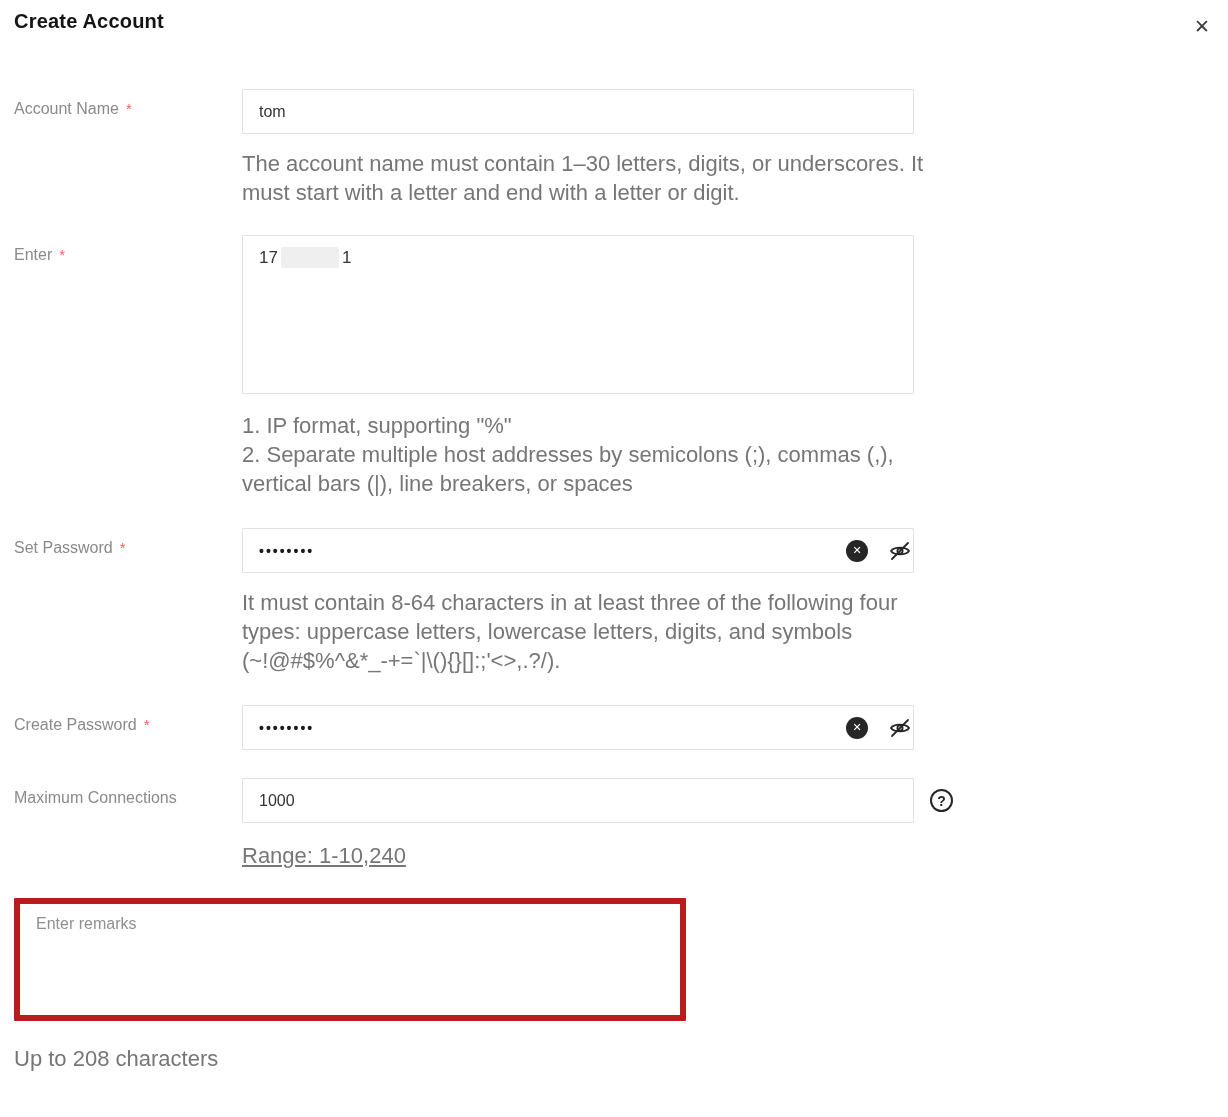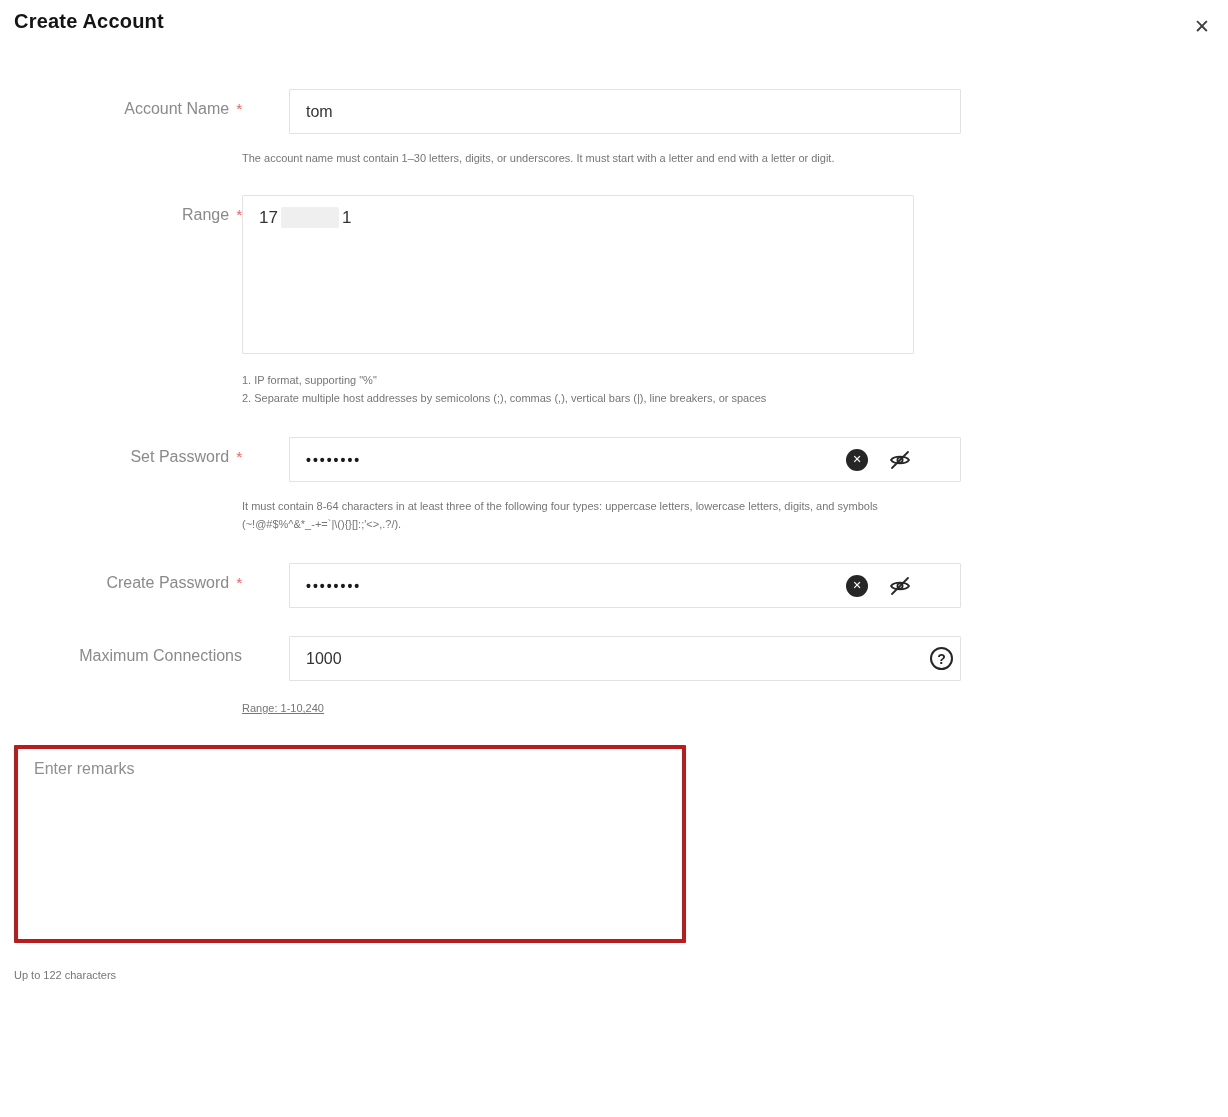--- a/index.html
+++ b/index.html
@@ -11,52 +11,51 @@
   .dialog-header { position: relative; height: 38px; }
   .dialog-title { font-size: 20px; font-weight: 700; color: #141414; letter-spacing: 0.2px; }
   .close-btn {
     position: absolute; top: 4px; right: 14px; width: 24px; height: 24px;
     display: flex; align-items: center; justify-content: center;
     font-size: 19px; color: #404040; cursor: pointer; background: none; border: none;
     font-family: "DejaVu Sans", sans-serif;
   }
 
   .form-row { display: flex; align-items: flex-start; }
-  .label-col { width: 228px; padding-top: 11px; flex: 0 0 228px; text-align: right; }
+  .label-col { width: 228px; padding-top: 11px; flex: 0 0 228px; }
   .label { font-size: 16px; color: #8a8a8a; }
   .req { color: #f25e5a; margin-left: 7px; font-size: 15px; }
   .control-col { width: 690px; position: relative; }
 
   .text-input {
     width: 672px; height: 45px; border: 1px solid #e2e2e2; border-radius: 1px;
     padding: 1px 16px; font-size: 16px; color: #333; outline: none; background: #fff;
     font-family: "Liberation Sans", "DejaVu Sans", sans-serif;
-    margin-left: 47px;
   }
   .text-input::placeholder { color: #8f8f8f; }
 
   .password-input { padding-right: 110px; font-size: 14px; letter-spacing: 2px; font-weight: 700; color: #1a1a1a; }
 
   .host-box {
     width: 672px; height: 159px; border: 1px solid #e2e2e2; border-radius: 1px;
     padding: 11px 16px; font-size: 17px; color: #333; background: #fff; cursor: text;
   }
   .redacted {
     display: inline-block; width: 58px; height: 21px; background: #efefef;
     border-radius: 2px; vertical-align: middle; margin: 0 3px 3px 3px;
   }
 
   .textarea {
-    width: 672px; height: 198px; border: 4px solid #b91c1c; border-radius: 1px;
+    width: 672px; height: 123px; border: 6px solid #b91c1c; border-radius: 1px;
     padding: 11px 16px; font-size: 16px; color: #333; outline: none; resize: none;
     font-family: "Liberation Sans", "DejaVu Sans", sans-serif; background: #fff;
   }
   .textarea::placeholder { color: #8f8f8f; }
 
-  .help { max-width: 925px; font-size: 11px; line-height: 18px; color: #767676; margin-top: 15px; }
+  .help { max-width: 925px; font-size: 22px; line-height: 29px; color: #767676; margin-top: 15px; }
   .help.tight { margin-top: 17px; }
 
   .field-icons { position: absolute; right: 20px; top: 0; height: 45px; display: flex; align-items: center; gap: 20px; }
   .clear-icon {
     width: 22px; height: 22px; border-radius: 50%; background: #262626; color: #fff;
     display: flex; align-items: center; justify-content: center; font-size: 11px; font-weight: 700;
     cursor: pointer; line-height: 1; font-family: "DejaVu Sans", sans-serif;
   }
   .eye-icon { width: 24px; height: 24px; cursor: pointer; display: flex; align-items: center; justify-content: center; }
 
@@ -87,21 +86,21 @@
       <span class="label">Account Name</span><span class="req">*</span>
     </div>
     <div class="control-col">
       <input class="text-input" type="text" value="tom" style="">
       <div class="help">The account name must contain 1–30 letters, digits, or underscores. It must start with a letter and end with a letter or digit.</div>
     </div>
   </div>
 
   <div class="form-row mt-28">
     <div class="label-col">
-      <span class="label">Range</span><span class="req">*</span>
+      <span class="label">Enter</span><span class="req">*</span>
     </div>
     <div class="control-col">
       <div class="host-box"><span>17</span><span class="redacted"></span><span>1</span></div>
       <div class="help tight">
         <div>1. IP format, supporting "%"</div>
         <div>2. Separate multiple host addresses by semicolons (;), commas (,), vertical bars (|), line breakers, or spaces</div>
       </div>
     </div>
   </div>
 
@@ -151,17 +150,17 @@
     <div class="control-col">
       <input class="text-input" type="text" value="1000" style="">
       <span class="after-input-icon">?</span>
       <div class="help mt-18" style="margin-top:18px">Range: 1-10,240</div>
     </div>
   </div>
 
   <div class="form-row mt-28">
     <div class="control-col">
       <textarea class="textarea" placeholder="Enter remarks" style=""></textarea>
-      <div class="help" style="margin-top:19px">Up to 122 characters</div>
+      <div class="help" style="margin-top:19px">Up to 208 characters</div>
     </div>
   </div>
 
 </div>
 
 </body></html>

